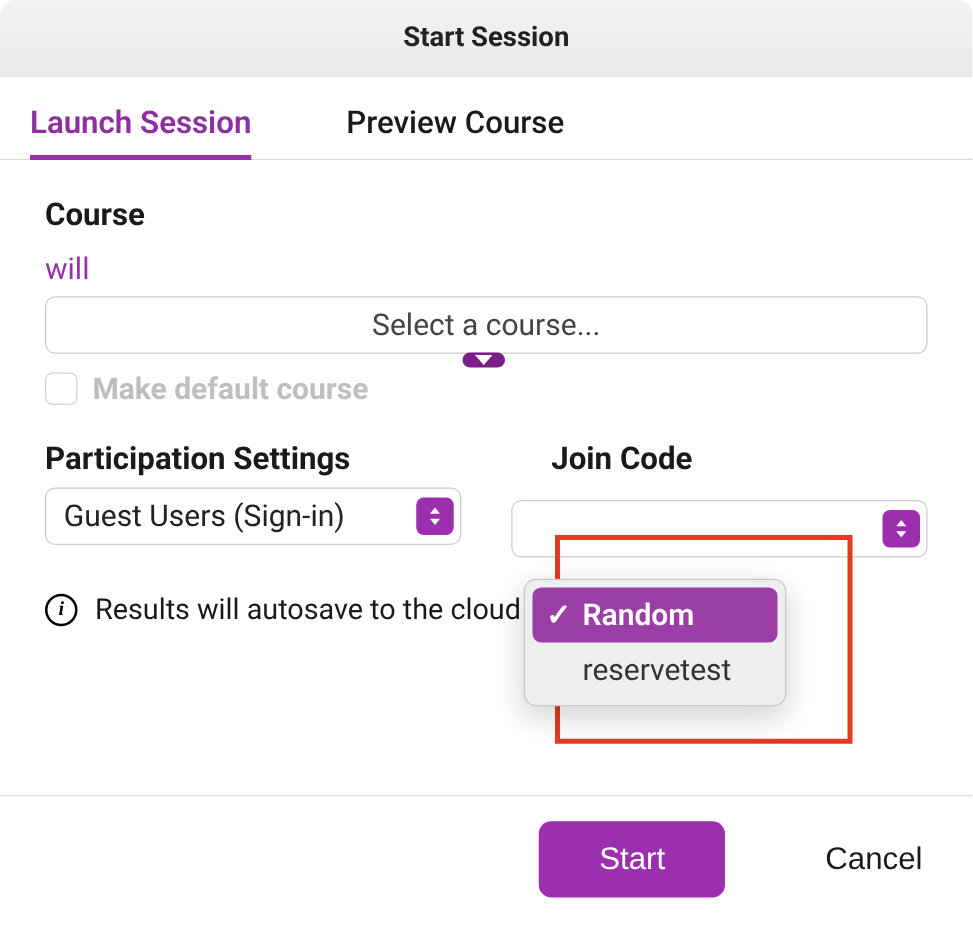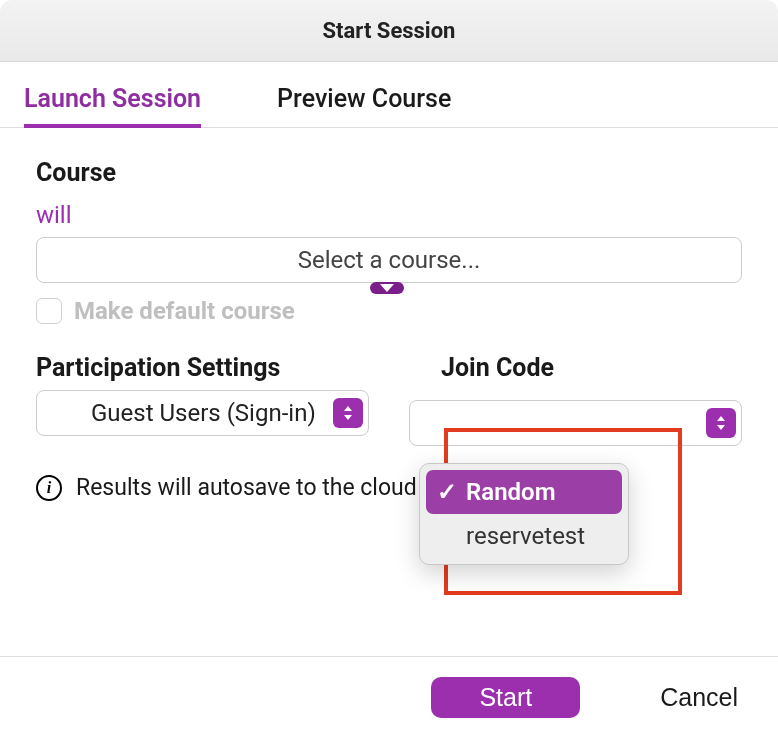--- a/index.html
+++ b/index.html
@@ -250,21 +250,21 @@
       display: flex;
       justify-content: flex-end;
       align-items: center;
       gap: 36px;
     }
     .btn-primary {
       background: #9b2fae;
       color: #fff;
       border: none;
       border-radius: 10px;
-      padding: 6px 48px;
+      padding: 16px 48px;
       font-size: 25px;
       font-weight: 500;
       cursor: pointer;
     }
     .btn-secondary {
       background: none;
       border: none;
       font-size: 25px;
       color: #1a1a1a;
       cursor: pointer;
@@ -305,21 +305,21 @@
         <span class="checkbox-label">Make default course</span>
       </div>
     </div>
 
 
     <div class="two-col">
       <div class="col">
         <div class="label-row">
           <span class="label">Participation Settings</span>
         </div>
-        <div class="small-select-wrap" style="padding-left:40px;">
+        <div class="small-select-wrap" style="">
           <span class="select-text">Guest Users (Sign-in)</span>
           <span class="small-select-chevron">
             <svg viewBox="0 0 10 7">
                 <path d="M1 6 L5 1 L9 6 Z"></path>
               </svg>
             <svg viewBox="0 0 10 7">
                 <path d="M1 1 L5 6 L9 1 Z"></path>
               </svg>
           </span>
         </div>

